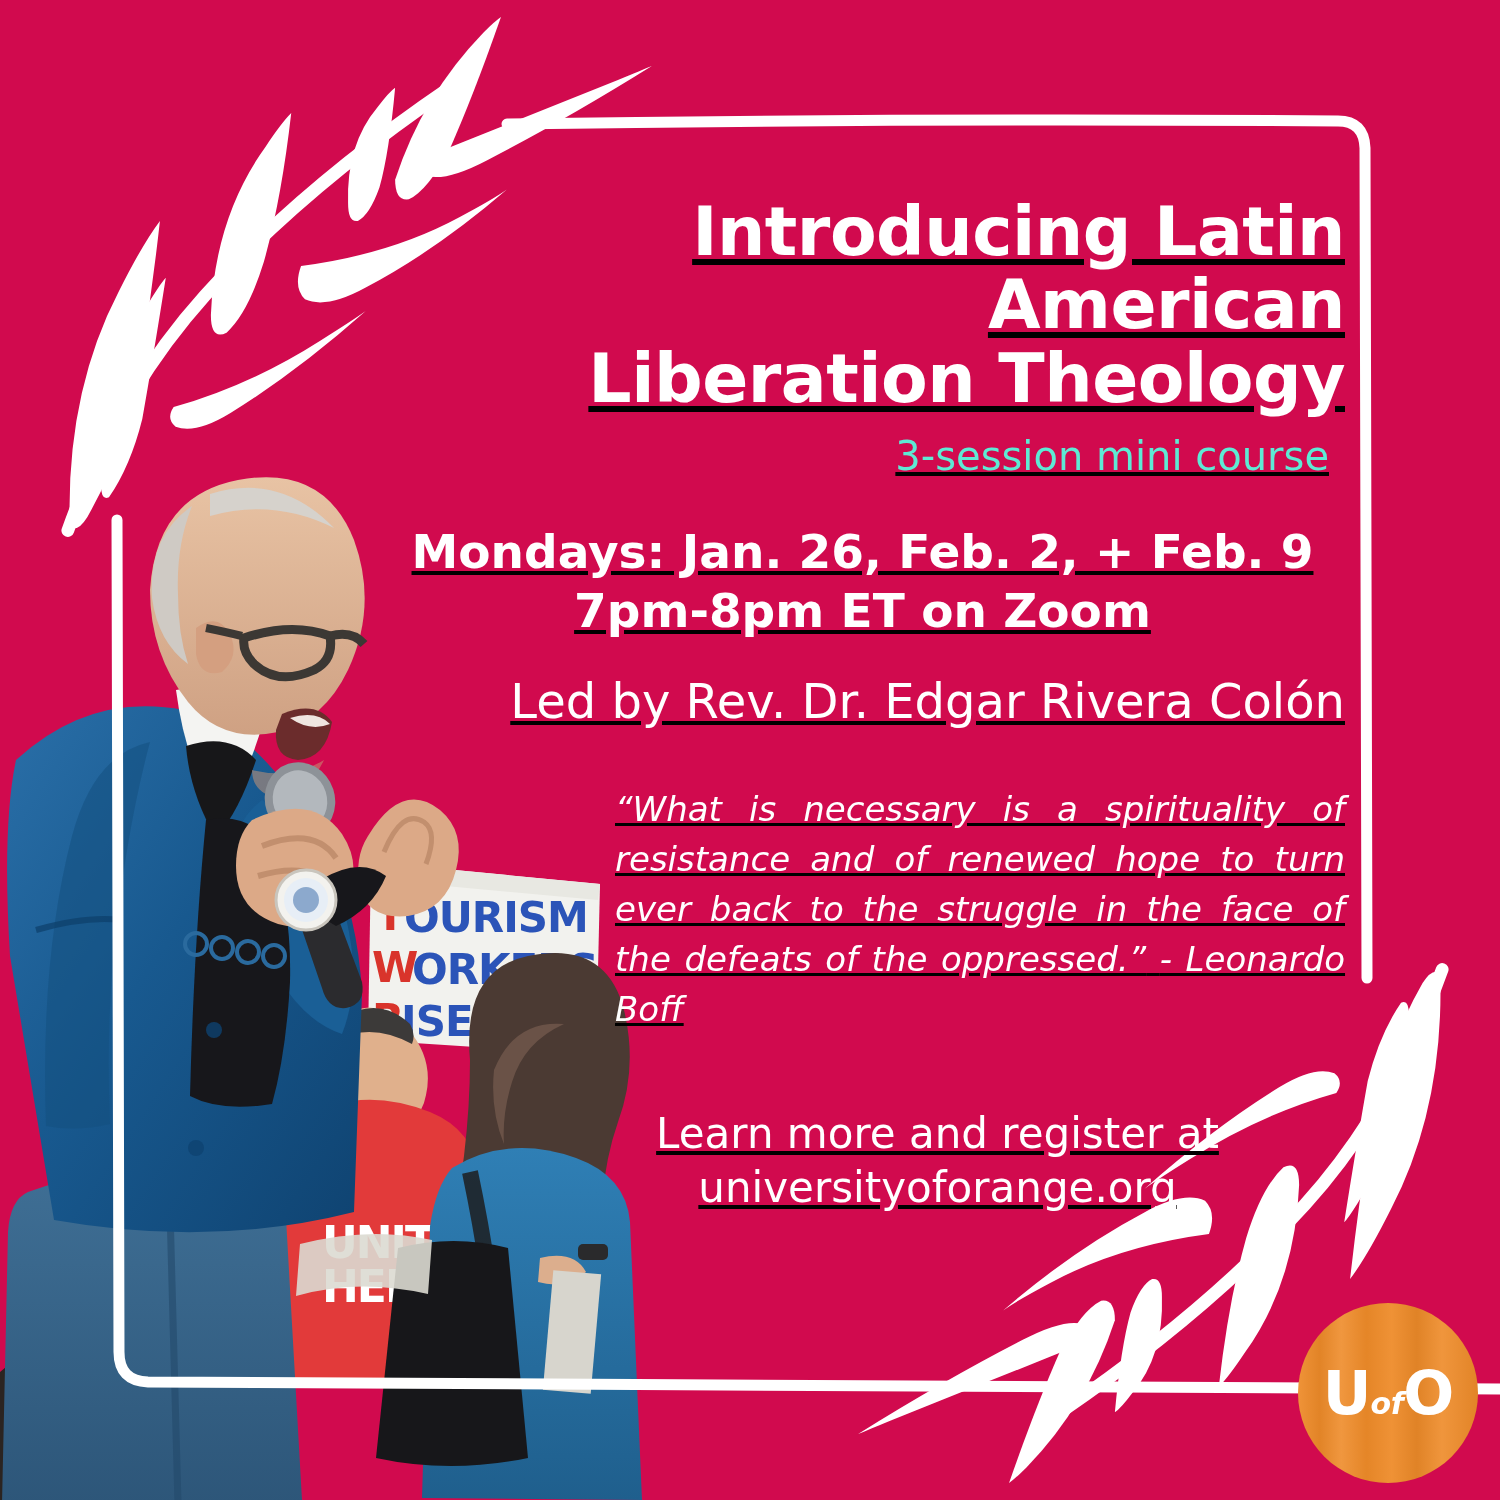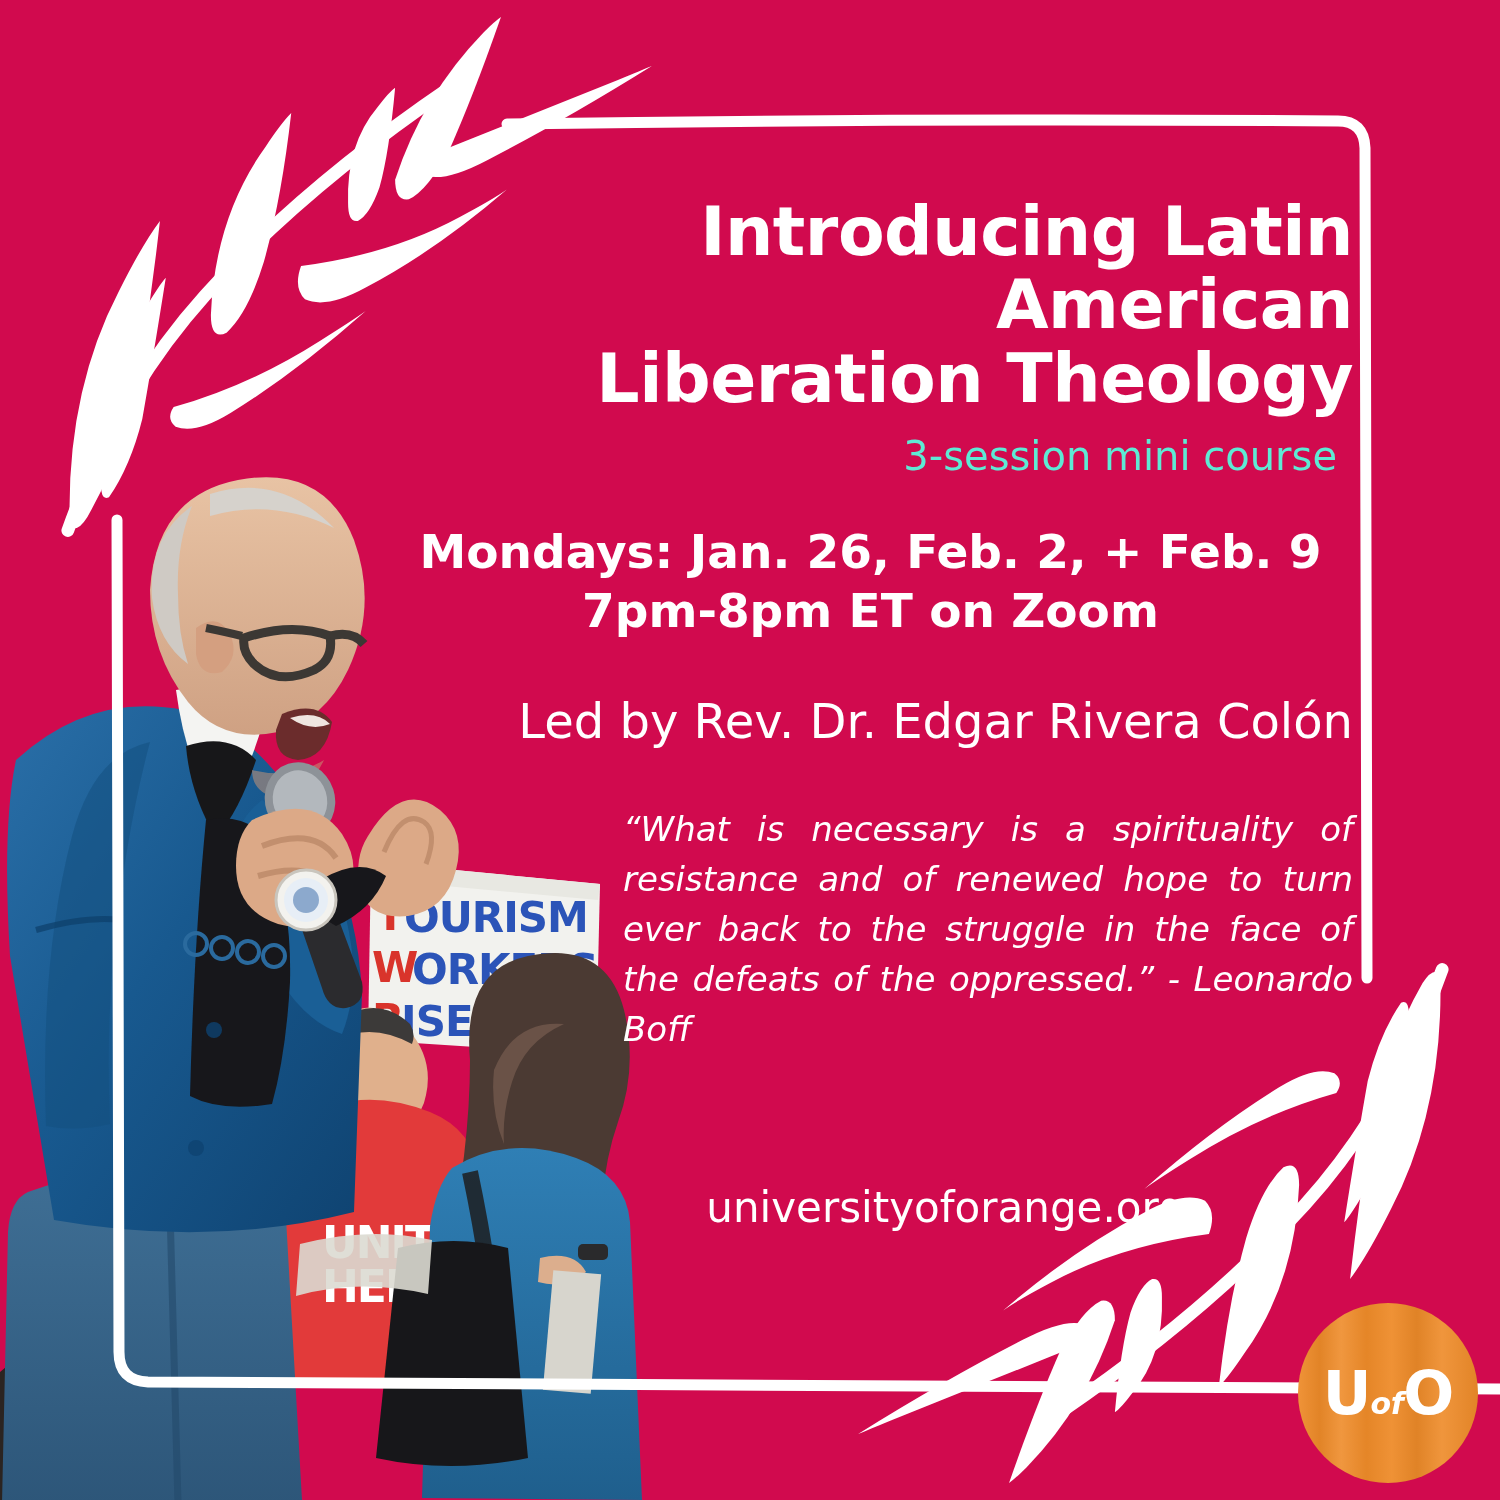--- a/index.html
+++ b/index.html
@@ -20,23 +20,24 @@
   .frame-svg, .branch-svg, .photo-svg {
     position: absolute;
     left: 0; top: 0;
     width: 1500px; height: 1500px;
     overflow: visible;
   }
 
   
   .content {
     position: absolute;
-    left: 388px;
+    left: 380px;
     top: 195px;
     width: 965px;
+    text-decoration: underline;
   }
   .title {
     color: #ffffff;
     font-size: 68px;
     font-weight: bold;
     line-height: 1.08;
     letter-spacing: -0.5px;
     text-align: right;
     margin: 0;
   }
@@ -54,21 +55,21 @@
     font-weight: bold;
     text-align: center;
     line-height: 1.25;
     margin: 44px 0 0 0;
   }
   .presenter {
     color: #ffffff;
     font-size: 48px;
     font-weight: normal;
     text-align: right;
-    margin: 52px 0 0 0;
+    margin: 32px 0 0 0;
   }
   .quote-wrap {
     margin: 56px 0 8px 0;
     padding-left: 235px;
   }
   .quote {
     color: #ffffff;
     font-size: 34px;
     font-style: italic;
     line-height: 1.47;
@@ -329,21 +330,21 @@
       <span>7pm-8pm ET on Zoom</span>
     </p>
 
     <p class="presenter">Led by Rev. Dr. Edgar Rivera Colón</p>
 
     <div class="quote-wrap">
       <p class="quote"><span>“What is necessary is a spirituality of resistance and of renewed hope to turn ever back to the struggle in the face of the defeats of the oppressed.”</span> <span class="attrib">- Leonardo Boff</span></p>
     </div>
 
     <p class="cta">
-      <br>
+      <span>Learn more and register at</span><br>
       <span>universityoforange.org</span>
     </p>
   </div>
 
   <div class="logo">
     <span class="logo-text">
         <span>U</span>
         <span class="logo-of">of</span>
         <span>O</span>
       </span>

